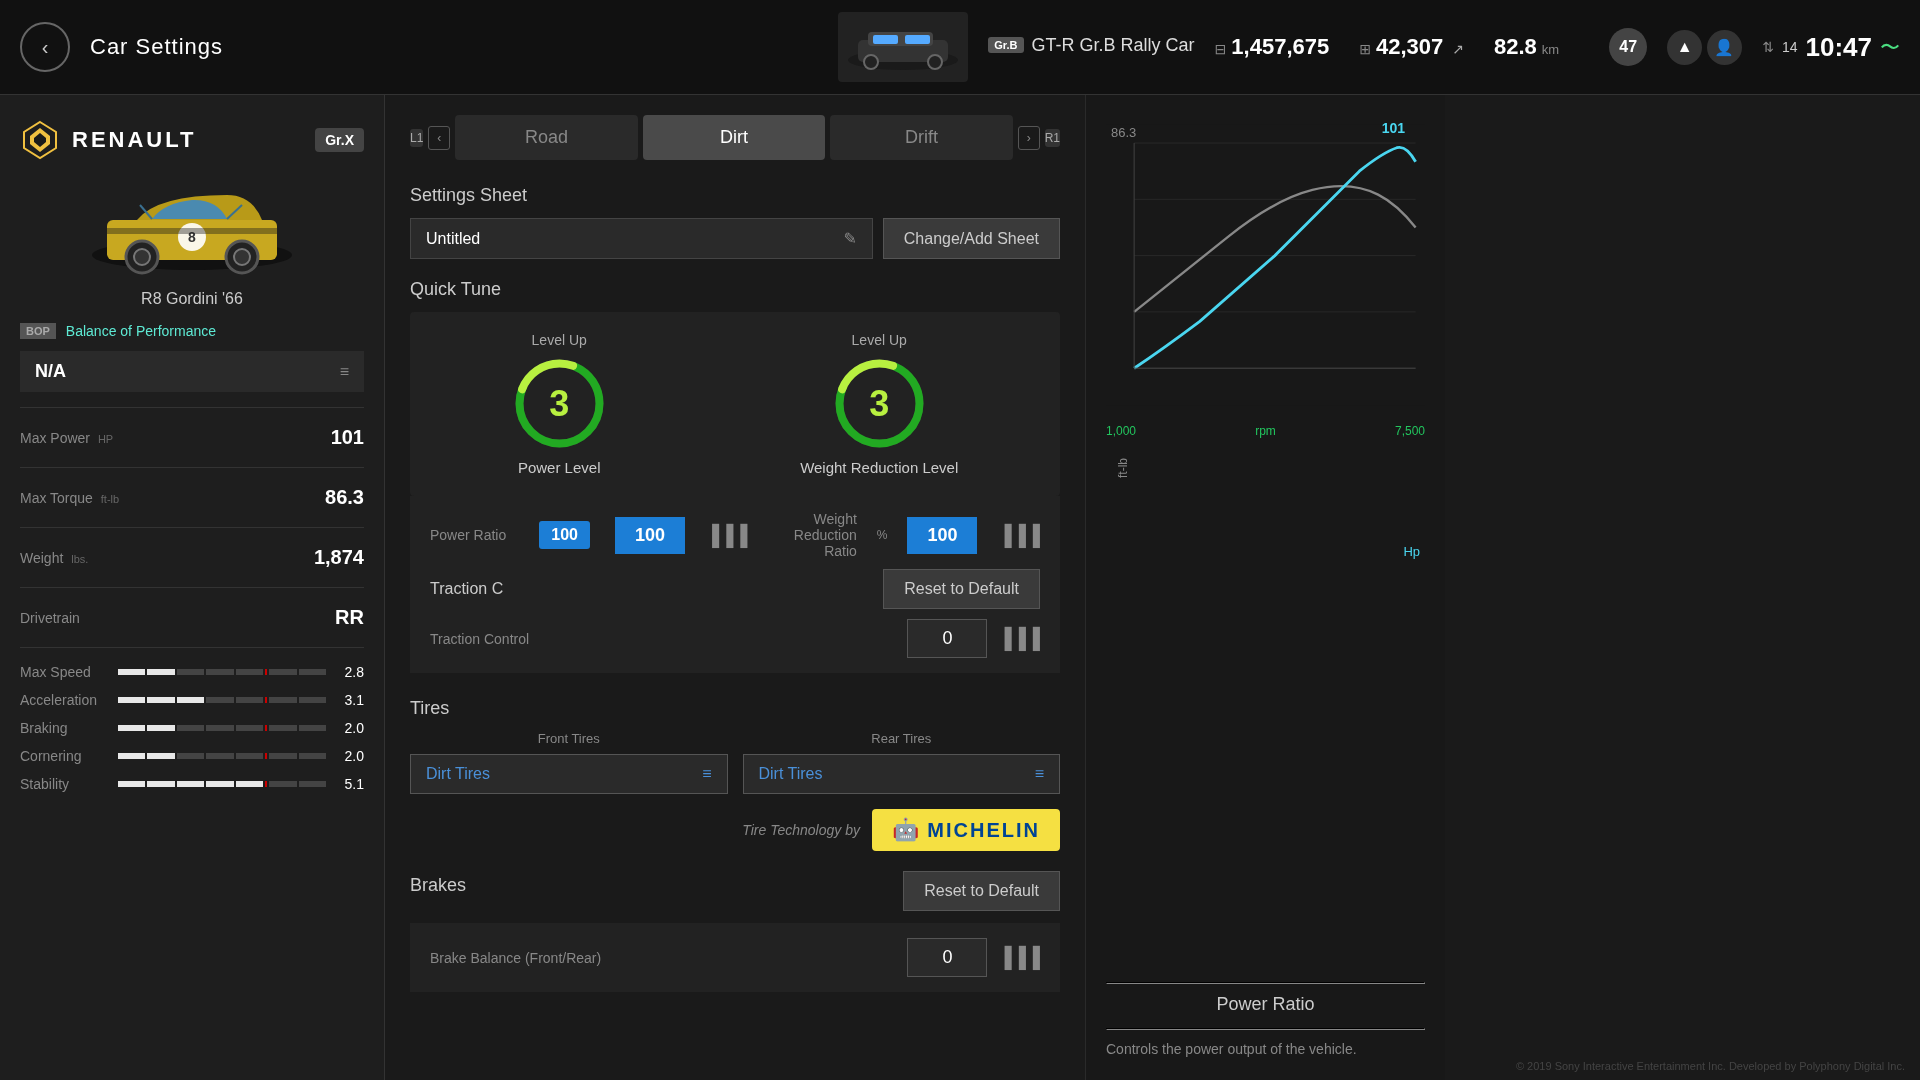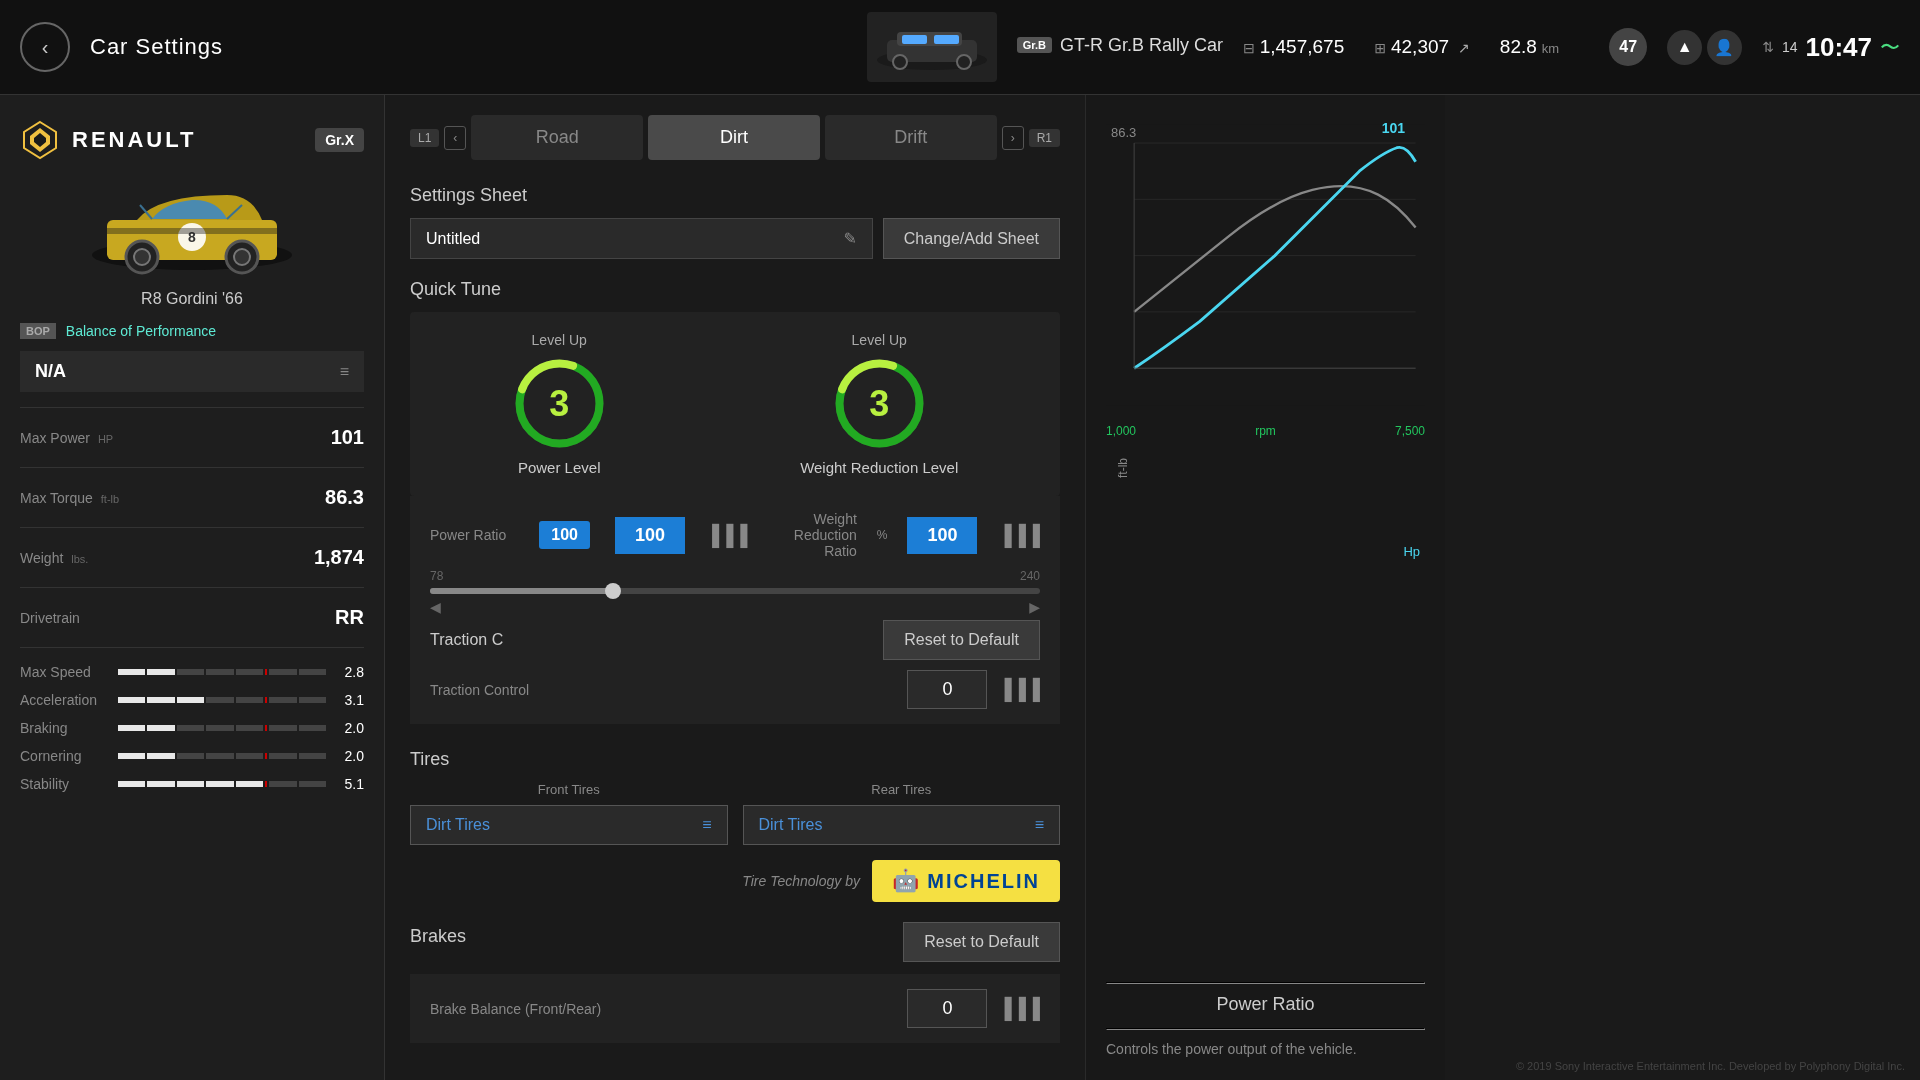--- a/index.html
+++ b/index.html
@@ -57,21 +57,21 @@
       font-size: 18px;
       color: #ddd;
     }
     .top-stats {
       display: flex;
       align-items: center;
       gap: 30px;
       font-size: 18px;
       color: #ccc;
     }
-    .stat-val { font-size: 19px; color: #fff; font-weight: normal; }
+    .stat-val { font-size: 22px; color: #fff; font-weight: bold; }
     .top-right {
       display: flex;
       align-items: center;
       gap: 20px;
       margin-left: 30px;
     }
     .km-label { font-size: 13px; color: #888; }
     .level-badge {
       width: 38px; height: 38px;
       border-radius: 50%;
@@ -488,21 +488,21 @@
 
     .section-header-row {
       display: flex;
       align-items: center;
       justify-content: space-between;
       margin-bottom: 12px;
     }
 
     .l1-badge, .r1-badge {
       background: #333;
-      padding: 2px 8px;
+      padding: 2px 0;
       font-size: 12px;
       border-radius: 3px;
       color: #aaa;
     }
   </style>
 </head>
 <body>
 
 <div class="top-bar">
   <div class="back-btn">‹</div>
@@ -775,34 +775,20 @@
             <div class="tooltip-box" style="position:relative;margin-right:5px;">100</div>
           </div>
           <div class="ratio-value-box">100</div>
           <span style="color:#888;font-size:20px;">▐▐▐</span>
           <span style="font-size:14px;color:#888;flex:1;text-align:right;">Weight Reduction Ratio</span>
           <span style="color:#888;font-size:12px;">%</span>
           <div class="ratio-value-box">100</div>
           <span style="color:#888;font-size:20px;">▐▐▐</span>
         </div>
 
-        <div>
-          <div class="slider-range">
-            <span>78</span>
-            <span>240</span>
-          </div>
-          <div class="slider-track">
-            <div class="slider-fill" style="width:30%;"></div>
-            <div class="slider-thumb" style="left:30%;"></div>
-          </div>
-          <div class="slider-nav">
-            <button class="slider-nav-btn">◀</button>
-            <button class="slider-nav-btn">▶</button>
-          </div>
-        </div>
 
         <div style="display:flex;align-items:center;gap:10px;margin-top:5px;">
           <span style="font-size:16px;color:#ccc;">Traction C</span>
           <div style="flex:1;"></div>
           <button class="reset-btn">Reset to Default</button>
         </div>
 
         <div style="display:flex;align-items:center;gap:10px;margin-top:10px;">
           <span style="font-size:14px;color:#888;flex:1;">Traction Control</span>
           <div class="traction-value-box">0</div>

